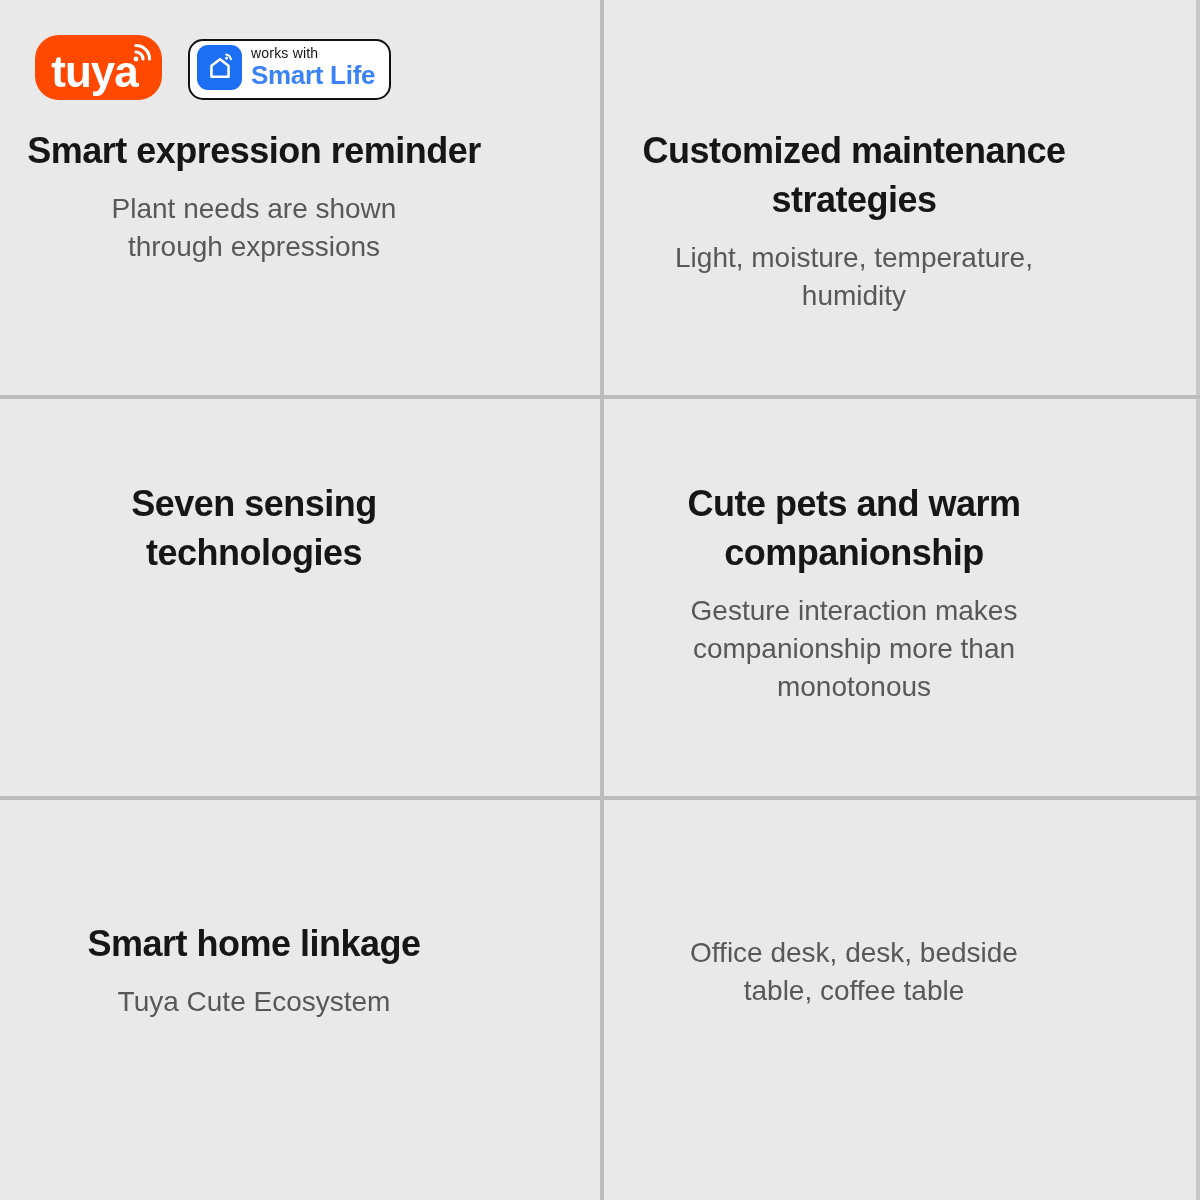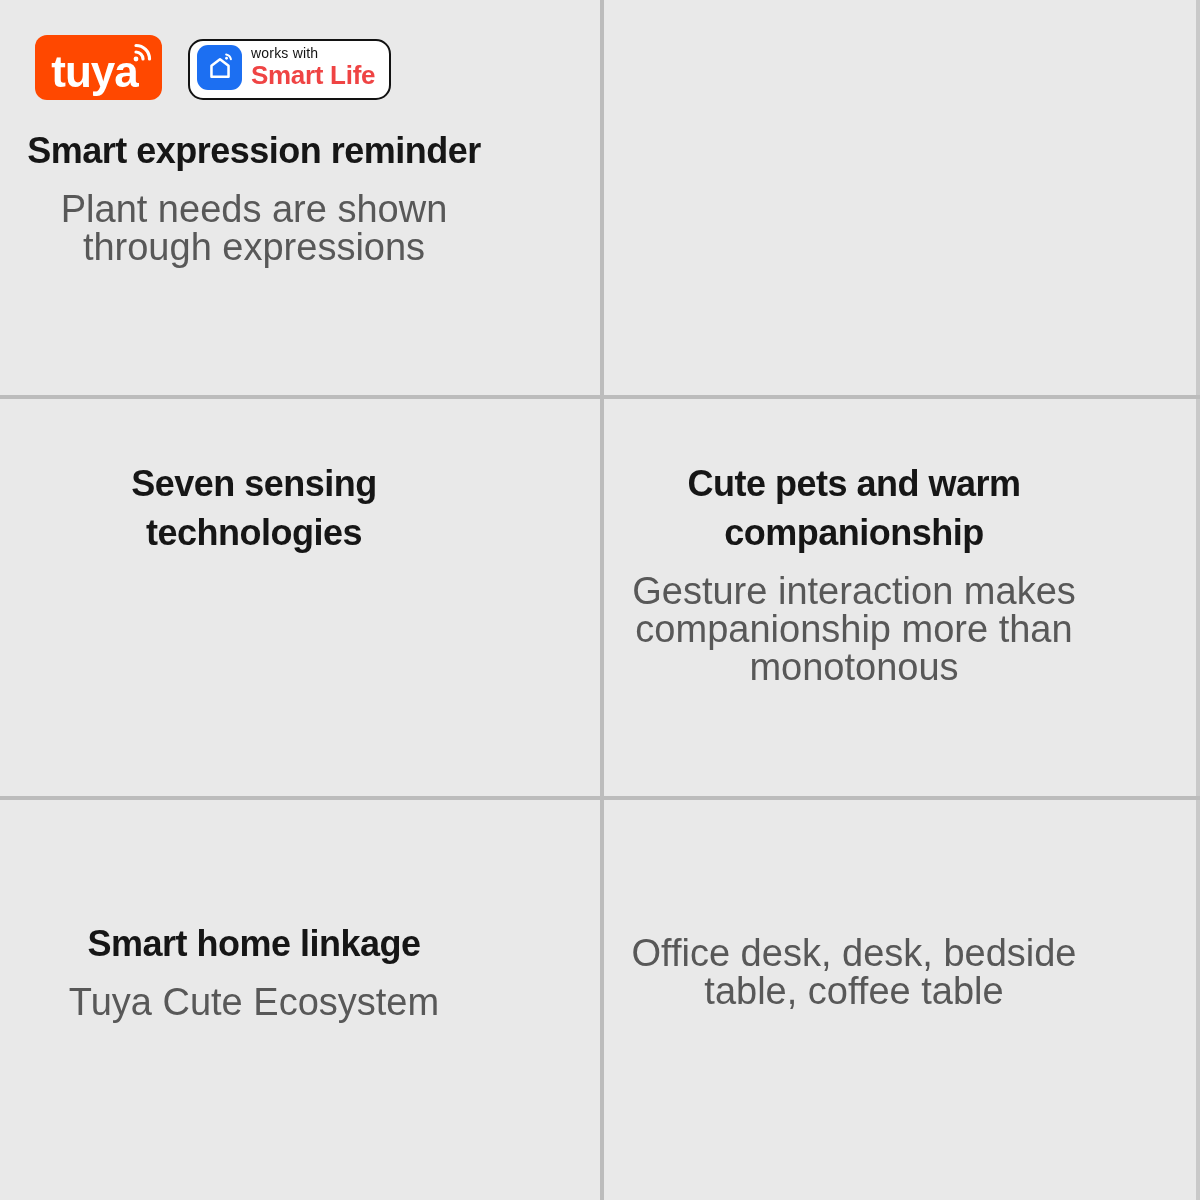--- a/index.html
+++ b/index.html
@@ -18,21 +18,21 @@
   .vline-edge { position: absolute; top: 0; left: 1196px; width: 4px; height: 1200px; background: #c9c9c9; }
   .hline  { position: absolute; left: 0; width: 1200px; height: 4px; background: #bcbcbc; }
   .hline.h1 { top: 395px; }
   .hline.h2 { top: 796px; }
 
   
   .tuya-logo {
     position: absolute; left: 35px; top: 35px;
     width: 127px; height: 65px;
     background: #ff4800;
-    border-radius: 12px;
+    border-radius: 24px;
     display: flex; align-items: center; justify-content: center;
   }
   .tuya-text {
     color: #ffffff; font-weight: 700; font-size: 44px;
     letter-spacing: -1px; line-height: 1;
     padding: 8px 10px 0 2px;
   }
   .tuya-wifi { position: absolute; top: 6px; right: 8px; }
 
   .badge {
@@ -48,48 +48,48 @@
   }
   .badge-icon {
     width: 45px; height: 45px;
     background: #1c6ff2;
     border-radius: 11px;
     display: flex; align-items: center; justify-content: center;
     flex: 0 0 auto;
   }
   .badge-text { display: flex; flex-direction: column; align-items: flex-start; }
   .works { font-size: 14px; color: #121212; line-height: 15px; letter-spacing: 0.2px; }
-  .slife { font-size: 26px; color: #ef4444; font-weight: 700; line-height: 28px; letter-spacing: -0.3px; }
+  .slife { font-size: 26px; color: #3b82f6; font-weight: 700; line-height: 28px; letter-spacing: -0.3px; }
 
   
   .cell {
     position: absolute;
     width: 508px;
     text-align: center;
     box-sizing: border-box;
     padding: 0 20px;
   }
   .cell.colL { left: 0; }
   .cell.colR { left: 600px; }
   .cell.row1 { top: 0;     padding-top: 126px; }
-  .cell.row2 { top: 399px; padding-top: 60px; }
+  .cell.row2 { top: 399px; padding-top: 80px; }
   .cell.row3 { top: 800px; padding-top: 119px; }
 
   .feature-title {
     margin: 0;
     font-size: 36px;
     font-weight: 700;
     color: #161616;
     line-height: 49px;
     letter-spacing: -0.5px;
     white-space: pre-line;
   }
   .feature-desc {
     margin: 15px 0 0 0;
-    font-size: 38px;
+    font-size: 28px;
     font-weight: 400;
     color: #585858;
     line-height: 38px;
     letter-spacing: 0;
     white-space: pre-line;
   }
 </style>
 </head>
 <body>
 
@@ -122,20 +122,26 @@
       <span class="slife">Smart Life</span>
     </div>
   </div>
 
   <div class="cell colL row1">
     <h2 class="feature-title">Smart expression reminder</h2>
     <p class="feature-desc">Plant needs are shown
 through expressions</p>
   </div>
 
+  <div class="cell colR row1">
+    <h2 class="feature-title">Customized maintenance
+strategies</h2>
+    <p class="feature-desc">Light, moisture, temperature,
+humidity</p>
+  </div>
 
   <div class="cell colL row2">
     <h2 class="feature-title">Seven sensing technologies</h2>
   </div>
 
   <div class="cell colR row2">
     <h2 class="feature-title">Cute pets and warm
 companionship</h2>
     <p class="feature-desc">Gesture interaction makes
 companionship more than monotonous</p>

